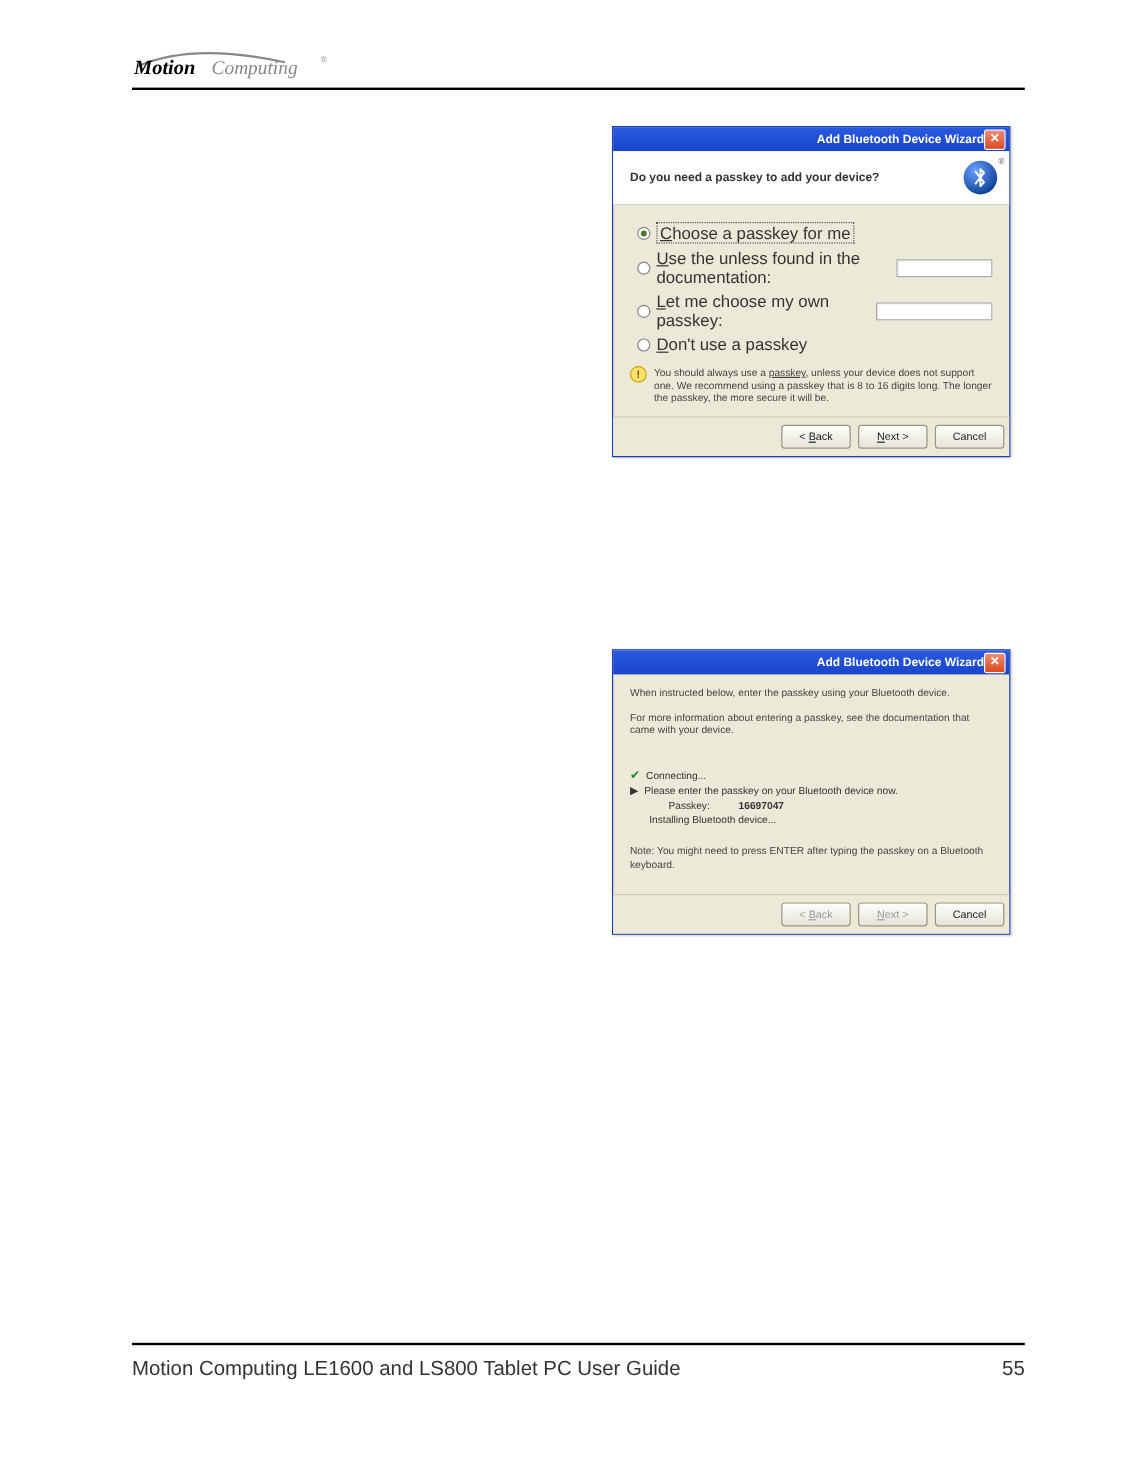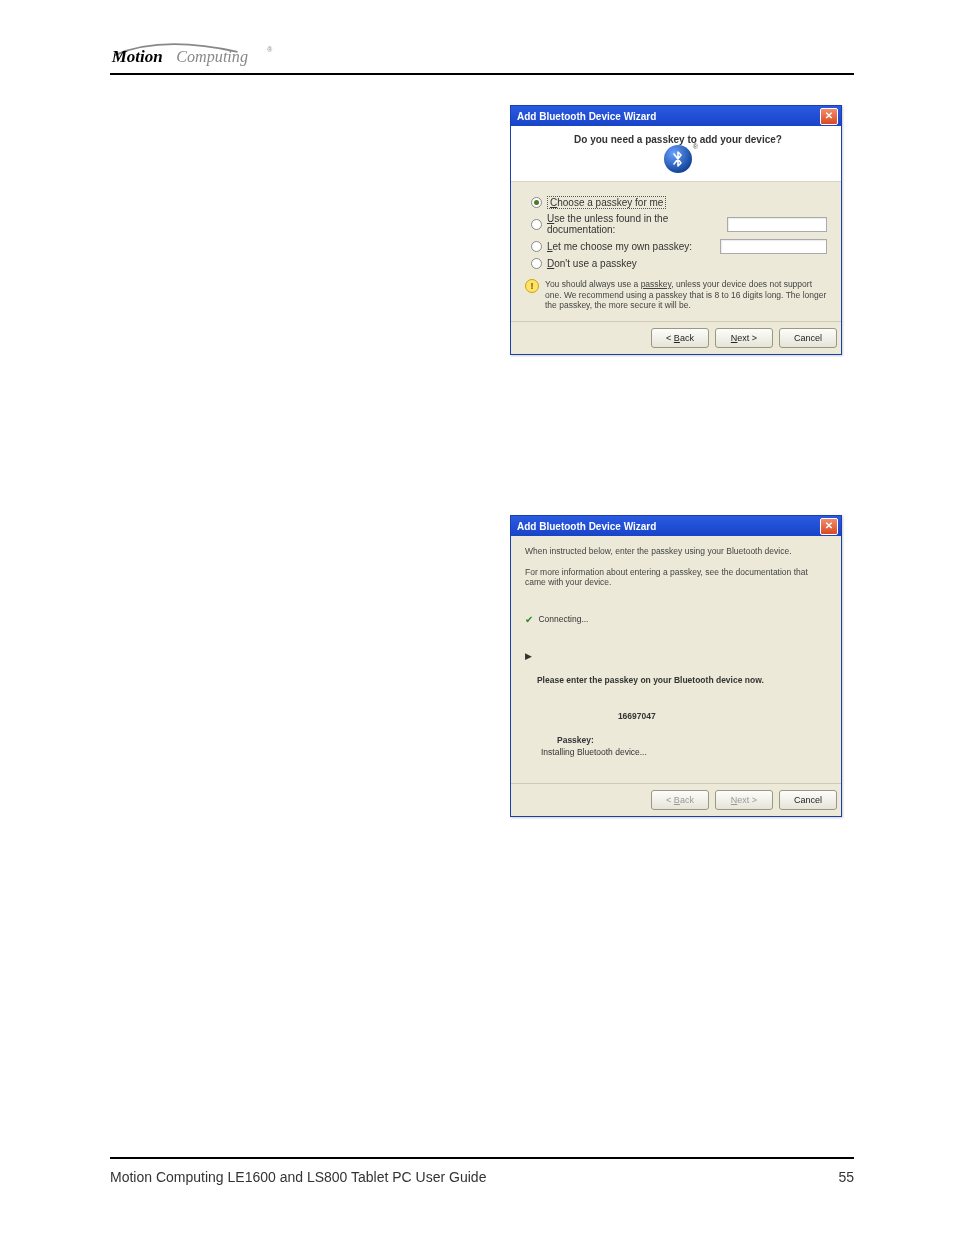--- a/index.html
+++ b/index.html
@@ -23,77 +23,76 @@
     margin: 0 0 30px 0;
   }
   hr.rule-bottom {
     border: none;
     border-top: 2px solid #000;
     margin: 60px 0 10px 0;
   }
   .footer {
     display: flex;
     justify-content: space-between;
-    font-size: 14px;
+    font-size: 17px;
     color: #333;
   }
 
   
   .dialog-wrap { margin-left: 400px; margin-bottom: 160px; }
   .dialog-wrap2 { margin-left: 400px; margin-bottom: 340px; }
 
   .dialog {
     width: 330px;
     border: 1px solid #1a3fb0;
     background: #ece9d8;
     box-shadow: 1px 1px 2px rgba(0,0,0,0.2);
     font-size: 9px;
     color: #333;
   }
   .titlebar {
     background: linear-gradient(to bottom, #2a5ae0, #1844c9);
     color: #fff;
     display: flex;
     align-items: center;
-    justify-content: space-between;
+    justify-content: flex-end;
     height: 20px;
     padding: 0 3px 0 6px;
     font-weight: bold;
     font-size: 10px;
   }
   .close-btn {
     width: 16px; height: 15px;
     background: linear-gradient(#f28b6f,#d94a1f);
     border: 1px solid #fff;
     border-radius: 2px;
     display: flex; align-items: center; justify-content: center;
     color: #fff; font-size: 10px; font-weight: bold; line-height: 1;
   }
   .header-band {
     background: #fff;
     display: flex;
     justify-content: space-between;
     align-items: center;
     padding: 8px 10px 8px 14px;
     border-bottom: 1px solid #d8d4c4;
-    flex-direction: column;
   }
   .header-band .heading { font-weight: bold; font-size: 10px; }
   .bt-icon {
     width: 28px; height: 28px;
     border-radius: 50%;
     background: radial-gradient(circle at 35% 30%, #6aa0ff, #0a3d91 80%);
     display: flex; align-items: center; justify-content: center;
     color: #fff; font-size: 16px; position: relative;
   }
   .bt-reg { position: absolute; top:-2px; right:-6px; font-size:7px; color:#555;}
   .content { padding: 10px 14px 10px 14px; }
   .para { margin-bottom: 10px; line-height: 1.25; font-size: 8.5px; color: #444;}
 
-  .opt-row { display:flex; align-items:center; margin: 4px 0 4px 6px; font-size:10px;}
+  .opt-row { display:flex; align-items:center; margin: 4px 0 4px 6px; font-size:14px;}
   .radio {
     width:9px; height:9px; border:1px solid #888; border-radius:50%;
     background:#fff; margin-right:5px; display:inline-flex; align-items:center; justify-content:center;
     flex-shrink:0;
   }
   .radio.checked::after { content:""; width:5px; height:5px; background:#4a7c2a; border-radius:50%; display:block;}
   .sel-outline { border:1px dotted #555; padding:0 2px; }
   .txtfield {
     border:1px solid #aaa; background:#fff; height:13px; width:105px;
     margin-left:auto; box-shadow: inset 1px 1px 1px rgba(0,0,0,0.08);
@@ -119,21 +118,21 @@
     font-size:9px; display:flex; align-items:center; justify-content:center;
     color:#222;
   }
   .btn.disabled { color:#999; }
 
   .check-icon { color:#2a8a2a; margin-right:5px; font-size:10px; flex-shrink:0;}
   .arrow-icon { color:#333; margin-right:5px; font-size:9px; flex-shrink:0;}
   .exch-line { display:flex; align-items:center; margin:2px 0 2px 0; font-size:8.5px;}
   .indent1 { margin-left: 16px; }
   .indent2 { margin-left: 32px; }
-  .bold { font-weight:bold;margin-top:48px; }
+  .bold { font-weight:normal; }
   .passkey-val { margin-left: 24px; font-weight:bold;}
 
   .logo-svg { width:170px; height:auto;}
 </style>
 </head>
 <body>
 
 <div class="page">
 
   <div class="logo-row">
@@ -220,20 +219,21 @@
           <span class="arrow-icon">▶</span>
           <span class="bold">Please enter the passkey on your Bluetooth device now.</span>
         </div>
         <div class="exch-line indent2">
           <span class="bold">Passkey:</span>
           <span class="passkey-val">16697047</span>
         </div>
         <div class="exch-line indent1">Installing Bluetooth device...</div>
 
         <div style="height:14px"></div>
+        <div class="para">Note: You might need to press ENTER after typing the passkey on a Bluetooth keyboard.</div>
       </div>
       <div class="btn-row">
         <div class="btn disabled">
             <span>&lt; <span class="under">B</span>ack</span>
           </div>
         <div class="btn disabled">
             <span><span class="under">N</span>ext &gt;</span>
           </div>
         <div class="btn">Cancel</div>
       </div>

